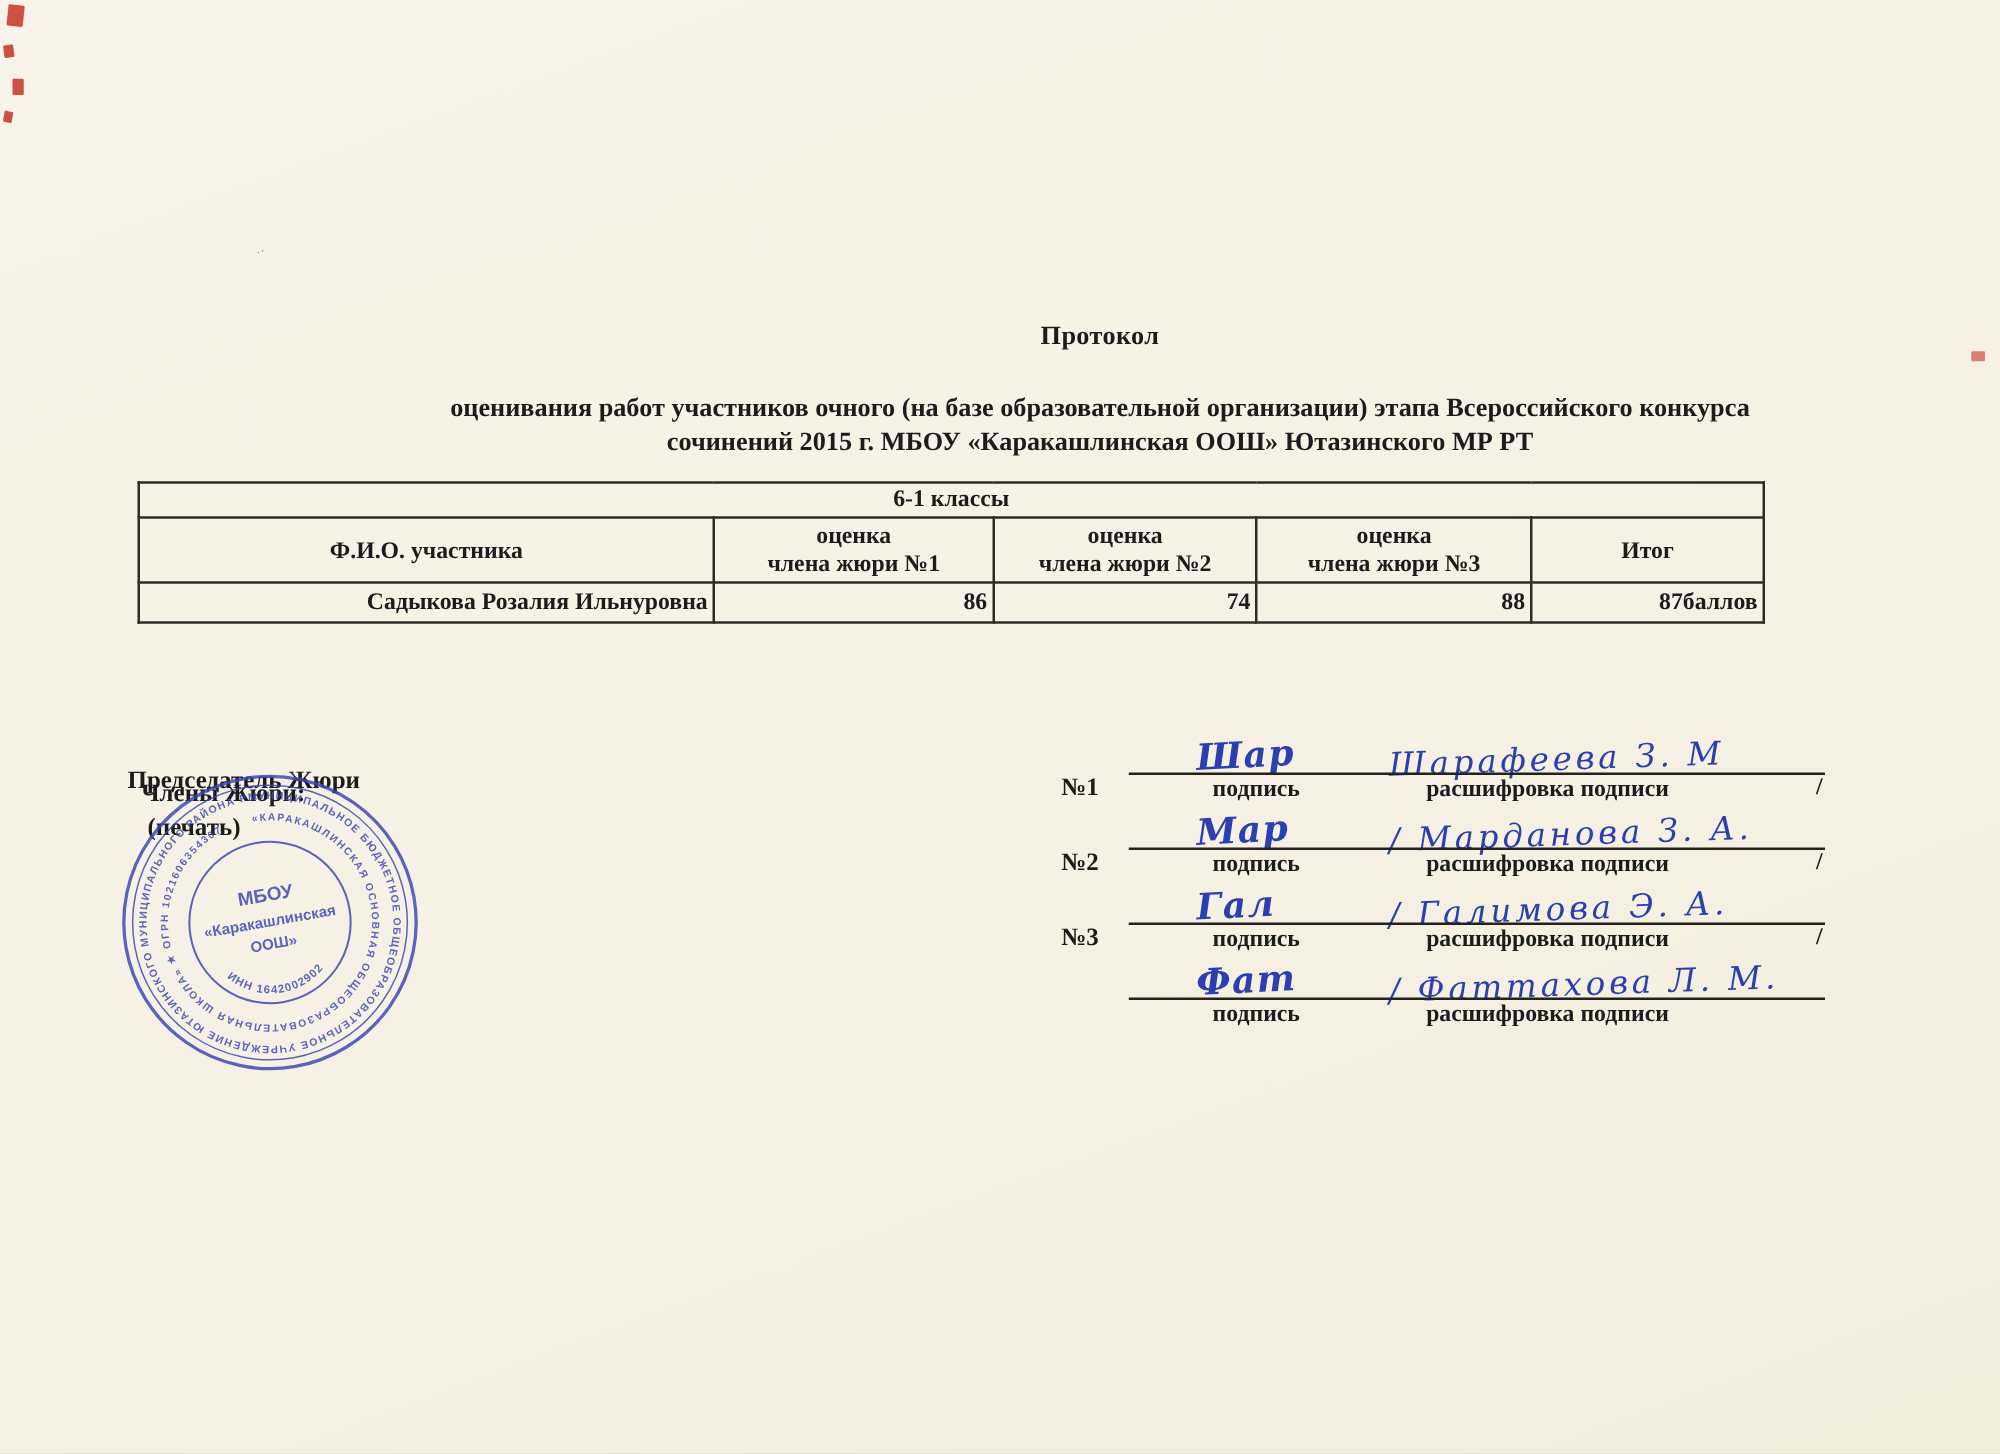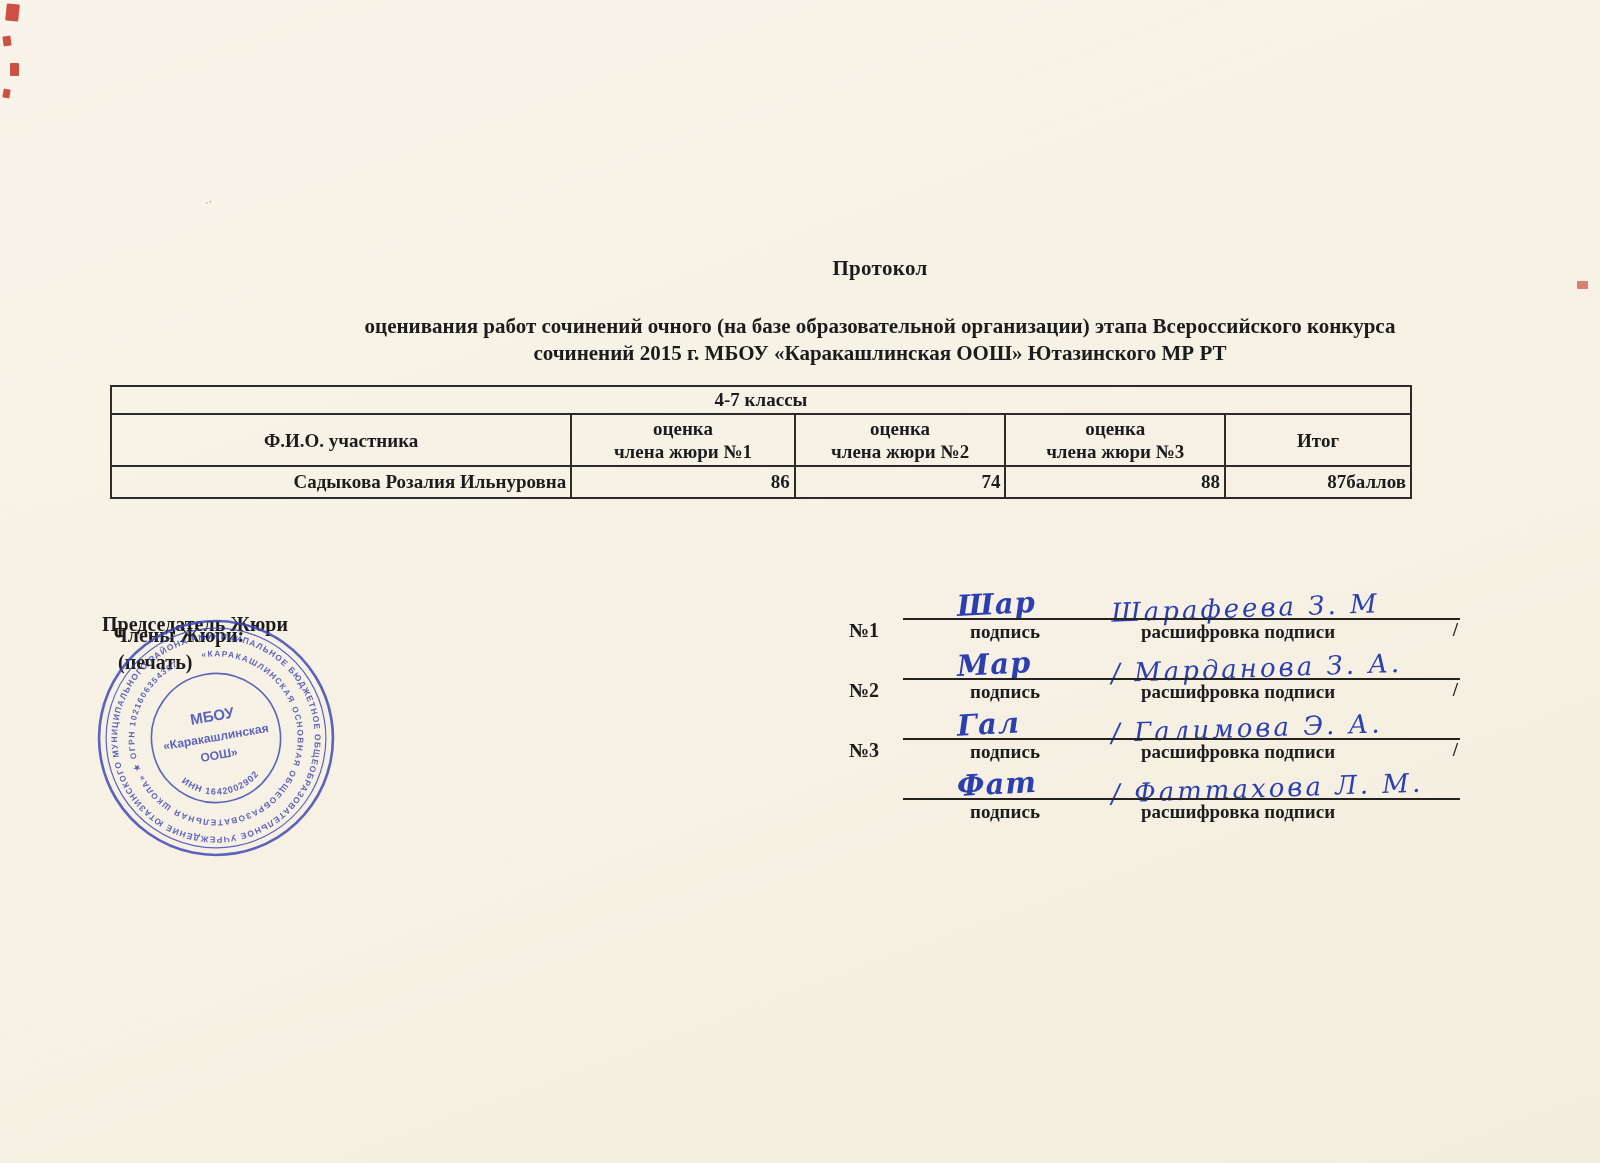--- a/index.html
+++ b/index.html
@@ -92,36 +92,36 @@
   <div class="artifact a1"></div>
   <div class="artifact a2"></div>
   <div class="artifact a3"></div>
   <div class="artifact a4"></div>
   <div class="artifact a5"></div>
   <div class="speck">··</div>
 
   <div class="heading">
     <div class="doc-title">Протокол</div>
     <div class="doc-subtitle">
-      <span>оценивания работ сочинений очного (на базе образовательной организации)  этапа Всероссийского конкурса</span><br>
+      <span>оценивания работ участников очного (на базе образовательной организации)  этапа Всероссийского конкурса</span><br>
       <span>сочинений 2015 г. МБОУ «Каракашлинская ООШ» Ютазинского МР РТ</span>
     </div>
   </div>
 
   <table class="score-table">
     <colgroup>
       <col class="w-name">
         <col class="w-s1">
         <col class="w-s2">
         <col class="w-s3">
         <col class="w-tot">
     </colgroup>
     <tbody>
       <tr>
-        <td colspan="5" class="group-header">4-7 классы</td>
+        <td colspan="5" class="group-header">6-1 классы</td>
       </tr>
       <tr>
         <td class="col-header">Ф.И.О. участника</td>
         <td class="col-header">оценка
 члена жюри №1</td>
         <td class="col-header">оценка
 члена жюри №2</td>
         <td class="col-header">оценка
 члена жюри №3</td>
         <td class="col-header">Итог</td>

